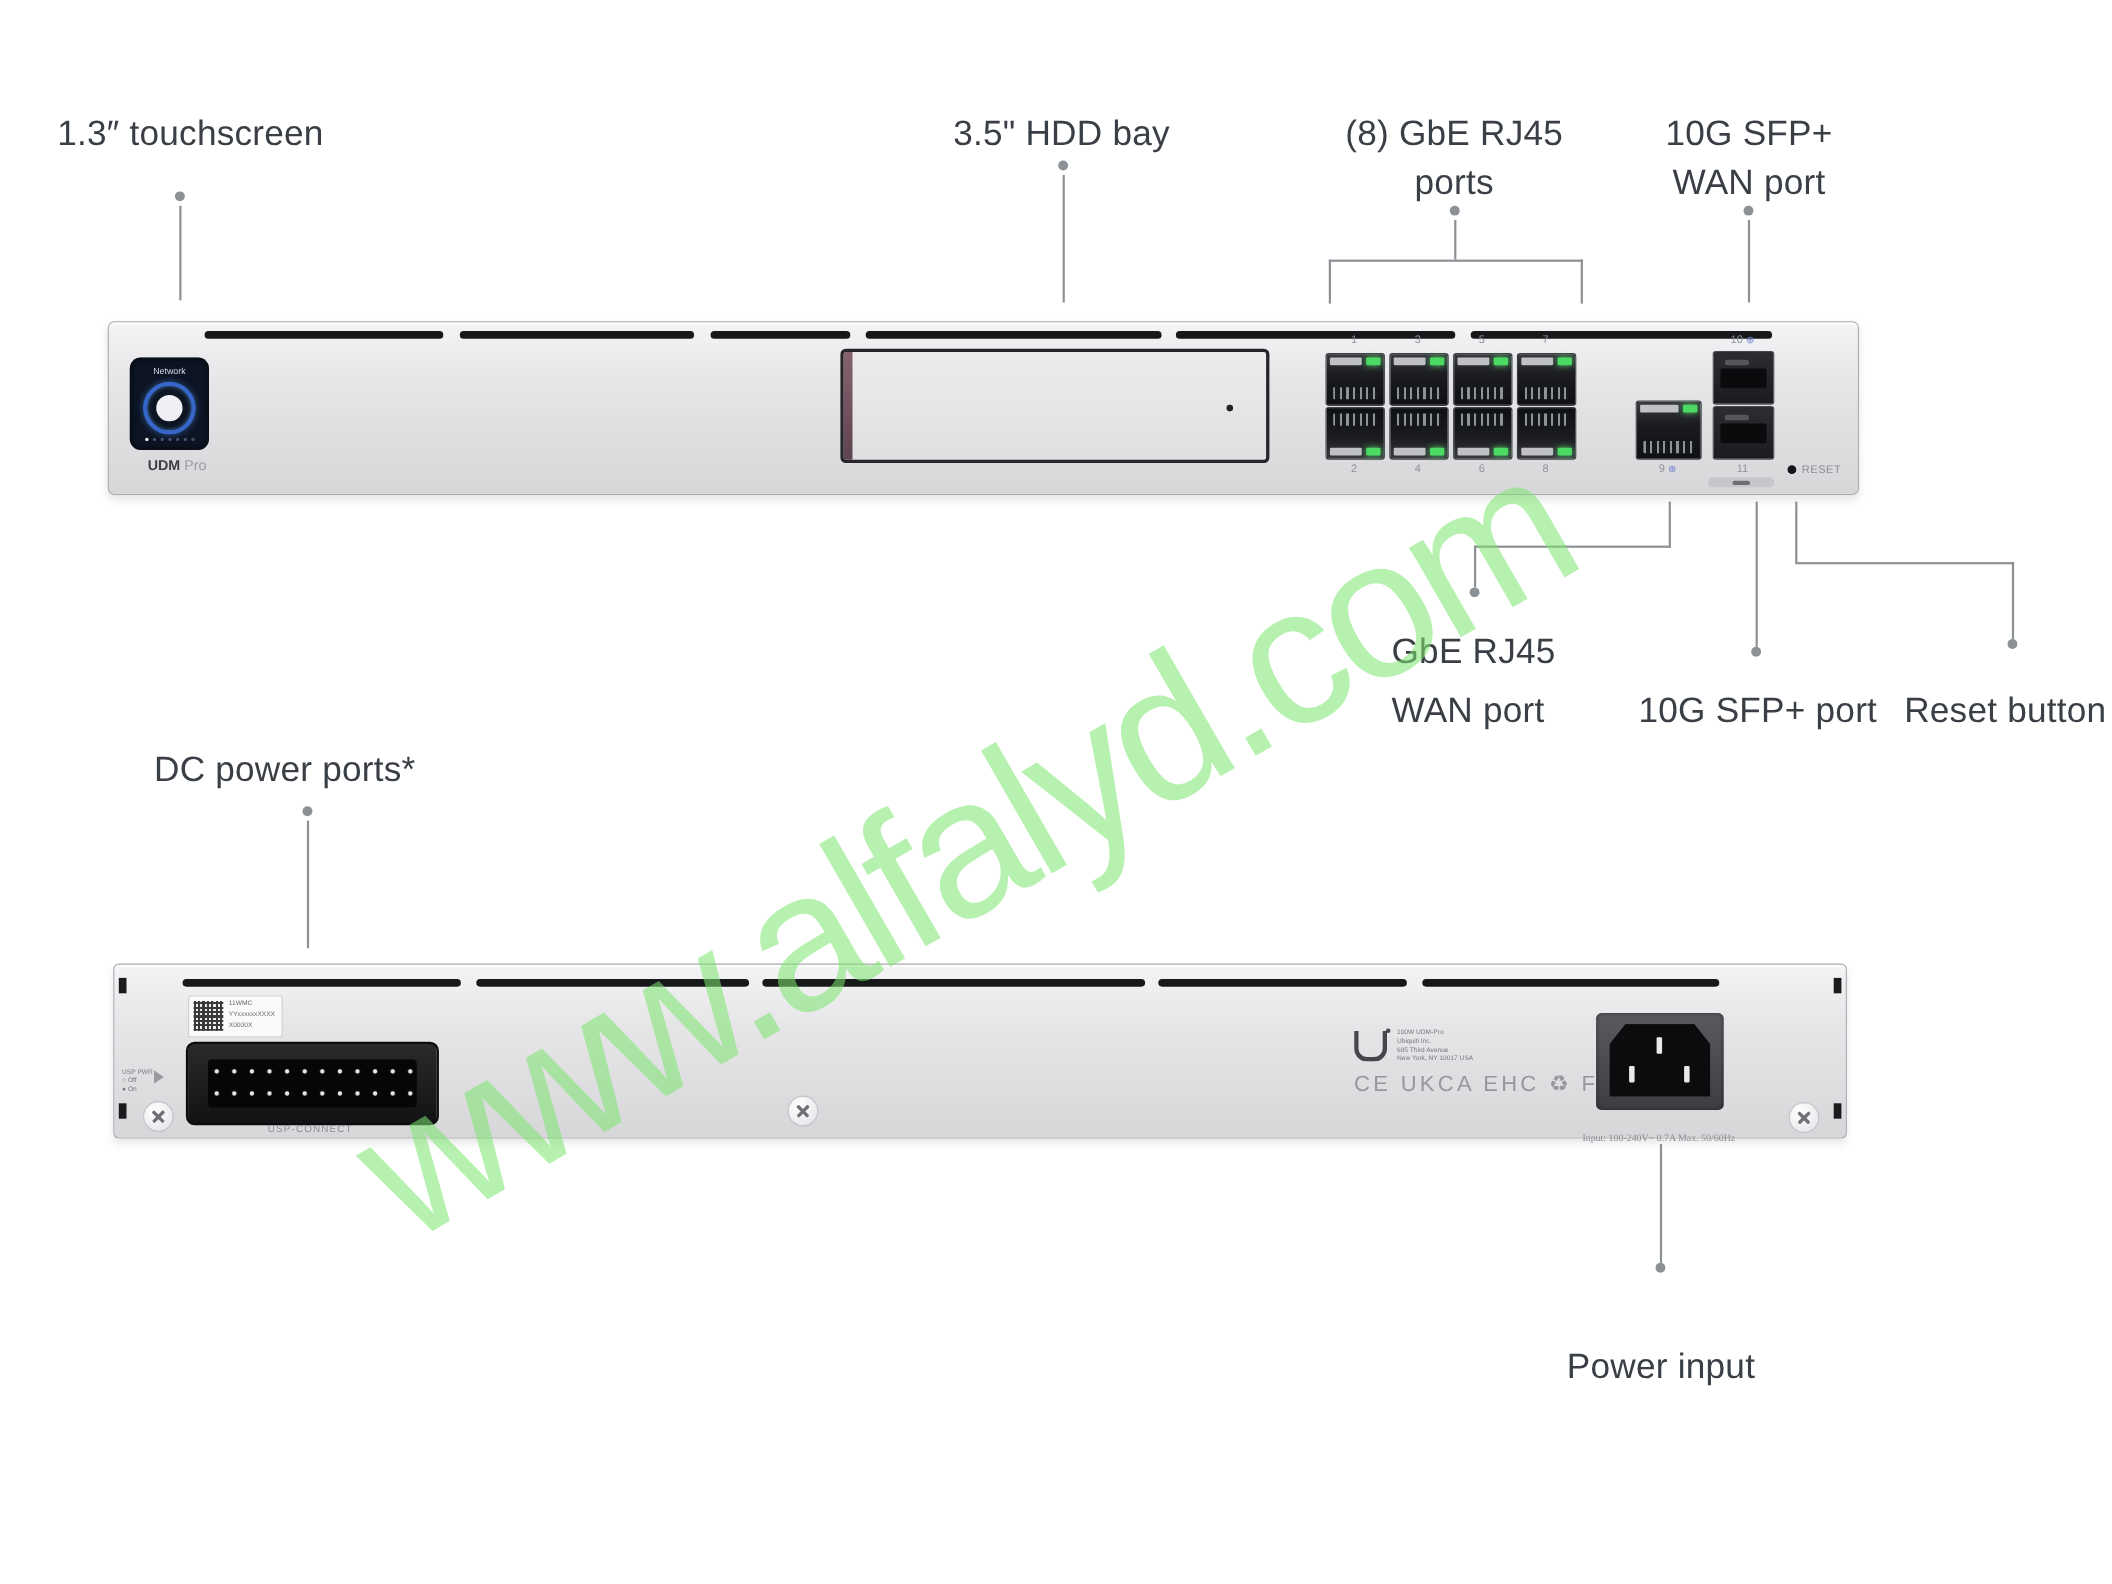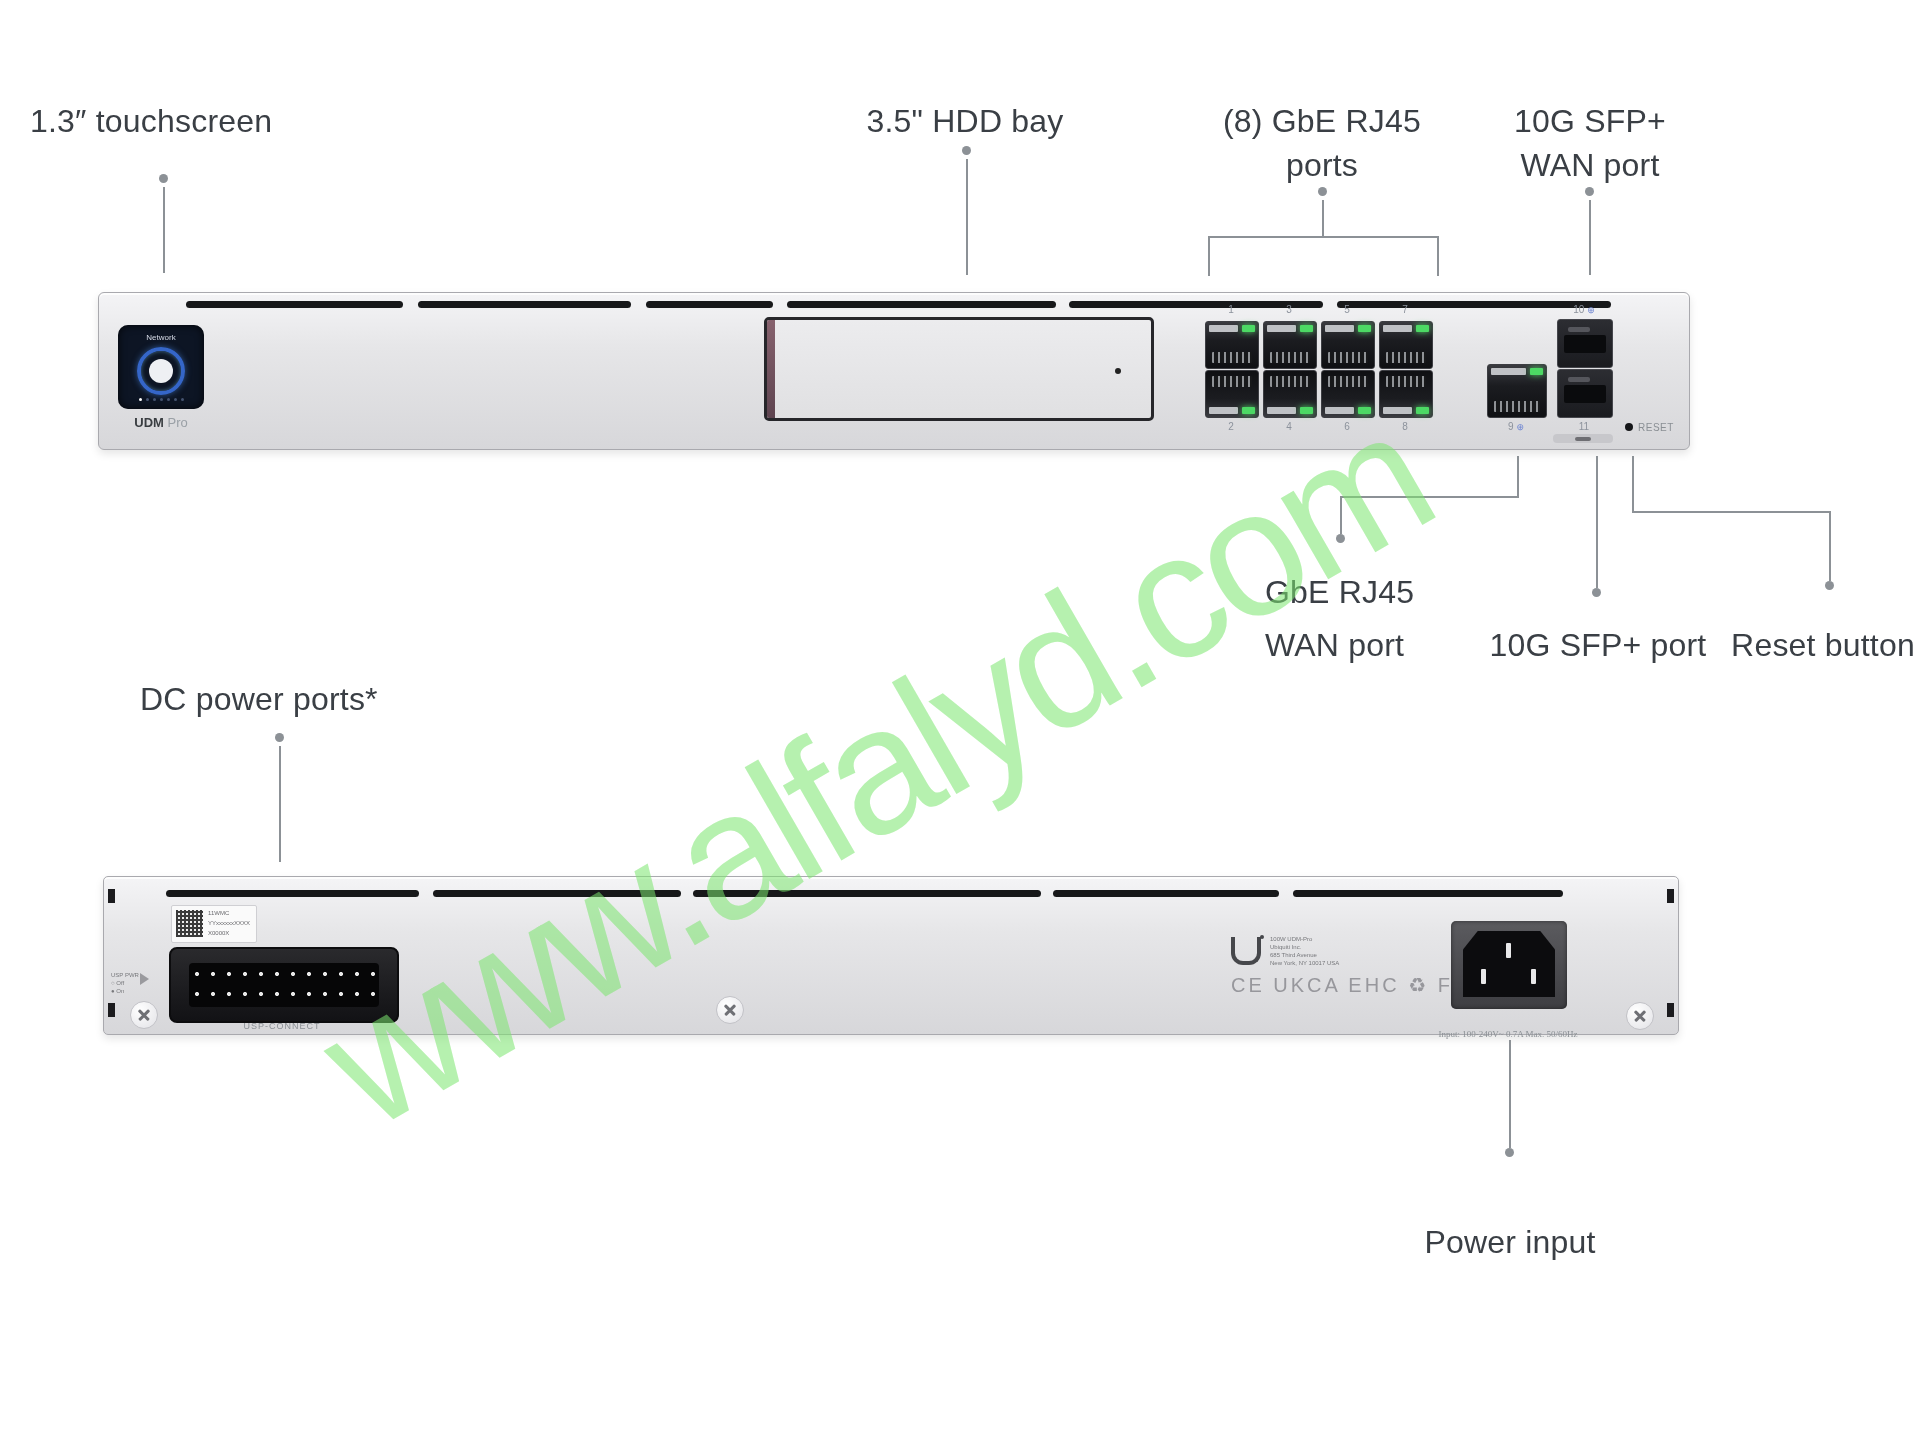--- a/index.html
+++ b/index.html
@@ -15,21 +15,21 @@
   .lh{position:absolute;height:2px;background:var(--leader);}
   .ldot{position:absolute;width:9px;height:9px;border-radius:50%;background:var(--leader);}
   
   .panel{
     position:absolute;border:1px solid #a9a9ae;border-radius:6px;
     background:linear-gradient(180deg,#f4f4f6 0%,#e6e6e8 35%,#d7d7da 100%);
     box-shadow:0 4px 8px rgba(0,0,0,.10), inset 0 2px 0 rgba(255,255,255,.8);
   }
   .vent{position:absolute;height:7px;background:#17181a;border-radius:3.5px;}
   
-  .screen{position:absolute;left:19px;top:32px;width:86px;height:84px;background:#0d1524;border-radius:10px;
+  .screen{position:absolute;left:19px;top:32px;width:72px;height:84px;background:#0d1524;border-radius:10px;
           box-shadow:inset 0 0 8px rgba(0,0,0,.8);}
   .screen .app{position:absolute;top:8px;left:0;right:0;text-align:center;font-size:8px;color:#d7dce8;}
   .ring{position:absolute;left:50%;top:46px;transform:translate(-50%,-50%);width:40px;height:40px;border-radius:50%;
         border:4px solid #3566c8;box-shadow:0 0 6px rgba(70,130,220,.6), inset 0 0 4px rgba(120,200,240,.5);}
   .ring-core{position:absolute;left:50%;top:50%;transform:translate(-50%,-50%);width:24px;height:24px;border-radius:50%;background:#eef0f3;}
   .pager{position:absolute;bottom:8px;left:0;right:0;display:flex;gap:4px;justify-content:center;}
   .pager i{width:3px;height:3px;border-radius:50%;background:#45536f;}
   .pager i:first-child{background:#ffffff;}
   .model{position:absolute;left:19px;top:122px;width:86px;text-align:center;font-size:13px;color:#3f4347;white-space:nowrap;}
   .model b{font-weight:bold;color:#3a3e42;}
@@ -90,21 +90,21 @@
     font-size:178px;letter-spacing:-6px;white-space:nowrap;color:var(--watermark);
     pointer-events:none;z-index:60;
   }
   .footnote{position:absolute;transform:translateX(-50%);font-size:31px;color:var(--muted);white-space:nowrap;}
 </style>
 </head>
 <body>
 
 <div id="canvas">
 
-  <div class="lbl" style="left:30px;top:103px;">1.3″ touchscreen</div>
+  <div class="lbl" style="left:52px;top:103px;">1.3″ touchscreen</div>
   <div class="lbl center" style="left:965px;top:103px;">3.5" HDD bay</div>
   <div class="lbl center" style="left:1322px;top:103px;">(8) GbE RJ45</div>
   <div class="lbl center" style="left:1322px;top:147px;text-align:center;">ports</div>
   <div class="lbl center" style="left:1590px;top:103px;">10G SFP+</div>
   <div class="lbl center" style="left:1590px;top:147px;">WAN port</div>
 
   <div class="ldot" style="left:159px;top:174px;"></div>
   <div class="lv" style="left:163px;top:187px;height:86px;"></div>
 
   <div class="ldot" style="left:962px;top:146px;"></div>

